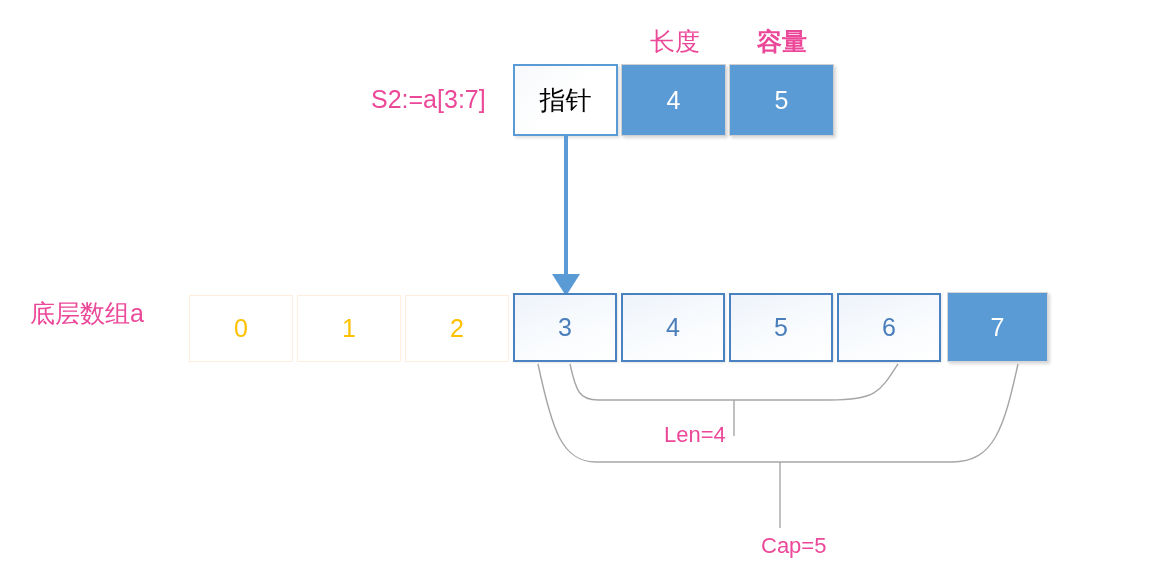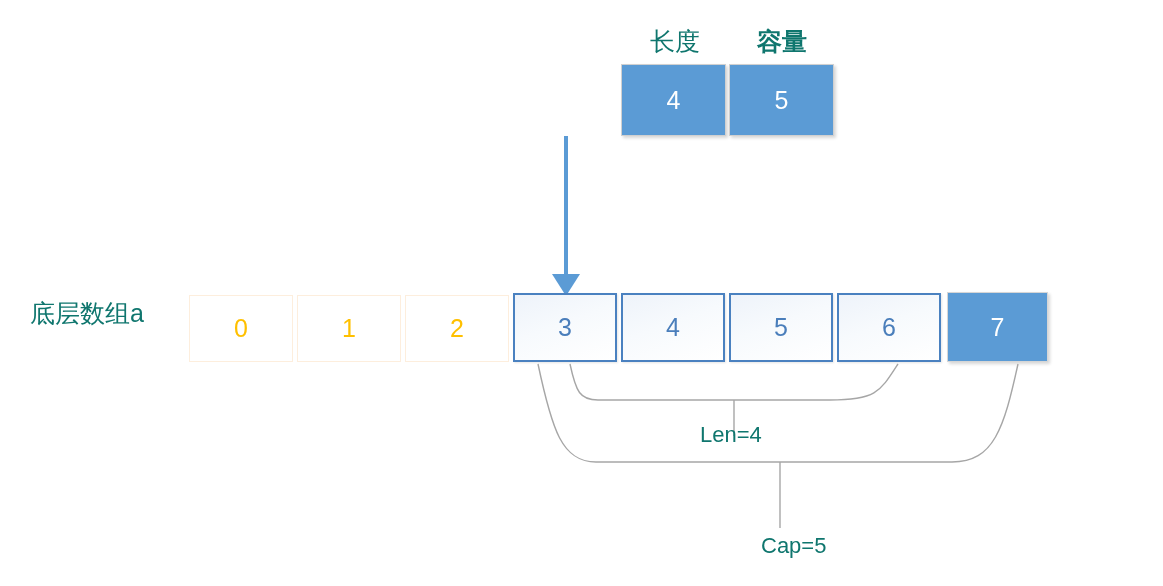--- a/index.html
+++ b/index.html
@@ -66,21 +66,21 @@
     background: #5b9bd5;
     border: 1px solid #d6d6d6;
     color: #ffffff;
     box-shadow: 2px 2px 3px rgba(0,0,0,0.16);
   }
 
   
   .label {
     position: absolute;
     font-size: 25px;
-    color: #0f766e;
+    color: #ec4899;
     white-space: nowrap;
     line-height: 1;
   }
   .label-hdr { font-size: 25px; }
   .label-brace { font-size: 22px; }
 
   
   .overlay {
     position: absolute;
     left: 0;
@@ -92,21 +92,25 @@
 </style>
 </head>
 <body>
 
 <div id="stage">
 
   <div class="label label-hdr" style="left:650px; top:29px;">长度</div>
 
   <div class="label label-hdr" style="left:757px; top:29px;font-weight:bold;">容量</div>
 
+  <div class="label" style="left:371px; top:87px;">S2:=a[3:7]</div>
 
+  <div class="cell box-pointer" style="left:513px; top:64px; width:105px; height:72px;">
+    <span>指针</span>
+  </div>
 
   <div class="cell box-filled" style="left:621px; top:64px; width:105px; height:72px;">
     <span>4</span>
   </div>
 
   <div class="cell box-filled" style="left:729px; top:64px; width:105px; height:72px;">
     <span>5</span>
   </div>
 
   <svg class="overlay" viewBox="0 0 1163 586" xmlns="http://www.w3.org/2000/svg">
@@ -145,17 +149,17 @@
 
   <svg class="overlay" viewBox="0 0 1163 586" xmlns="http://www.w3.org/2000/svg">
 
     <path d="M 570,364 C 576,392 580,400 598,400 L 716,400 L 830,400 C 876,400 880,392 898,364" fill="none" stroke="#A6A6A6" stroke-width="1.4"></path>
     <line x1="734" y1="400" x2="734" y2="436" stroke="#A6A6A6" stroke-width="1.4"></line>
 
     <path d="M 538,364 C 552,430 562,462 596,462 L 760,462 L 952,462 C 994,462 1004,428 1018,364" fill="none" stroke="#A6A6A6" stroke-width="1.4"></path>
     <line x1="780" y1="462" x2="780" y2="528" stroke="#A6A6A6" stroke-width="1.4"></line>
   </svg>
 
-  <div class="label label-brace" style="left:700px; top:424px;">Len=4</div>
+  <div class="label label-brace" style="left:664px; top:424px;">Len=4</div>
 
   <div class="label label-brace" style="left:745px; top:535px;margin-left:16px;">Cap=5</div>
 
 </div>
 
 </body></html>

